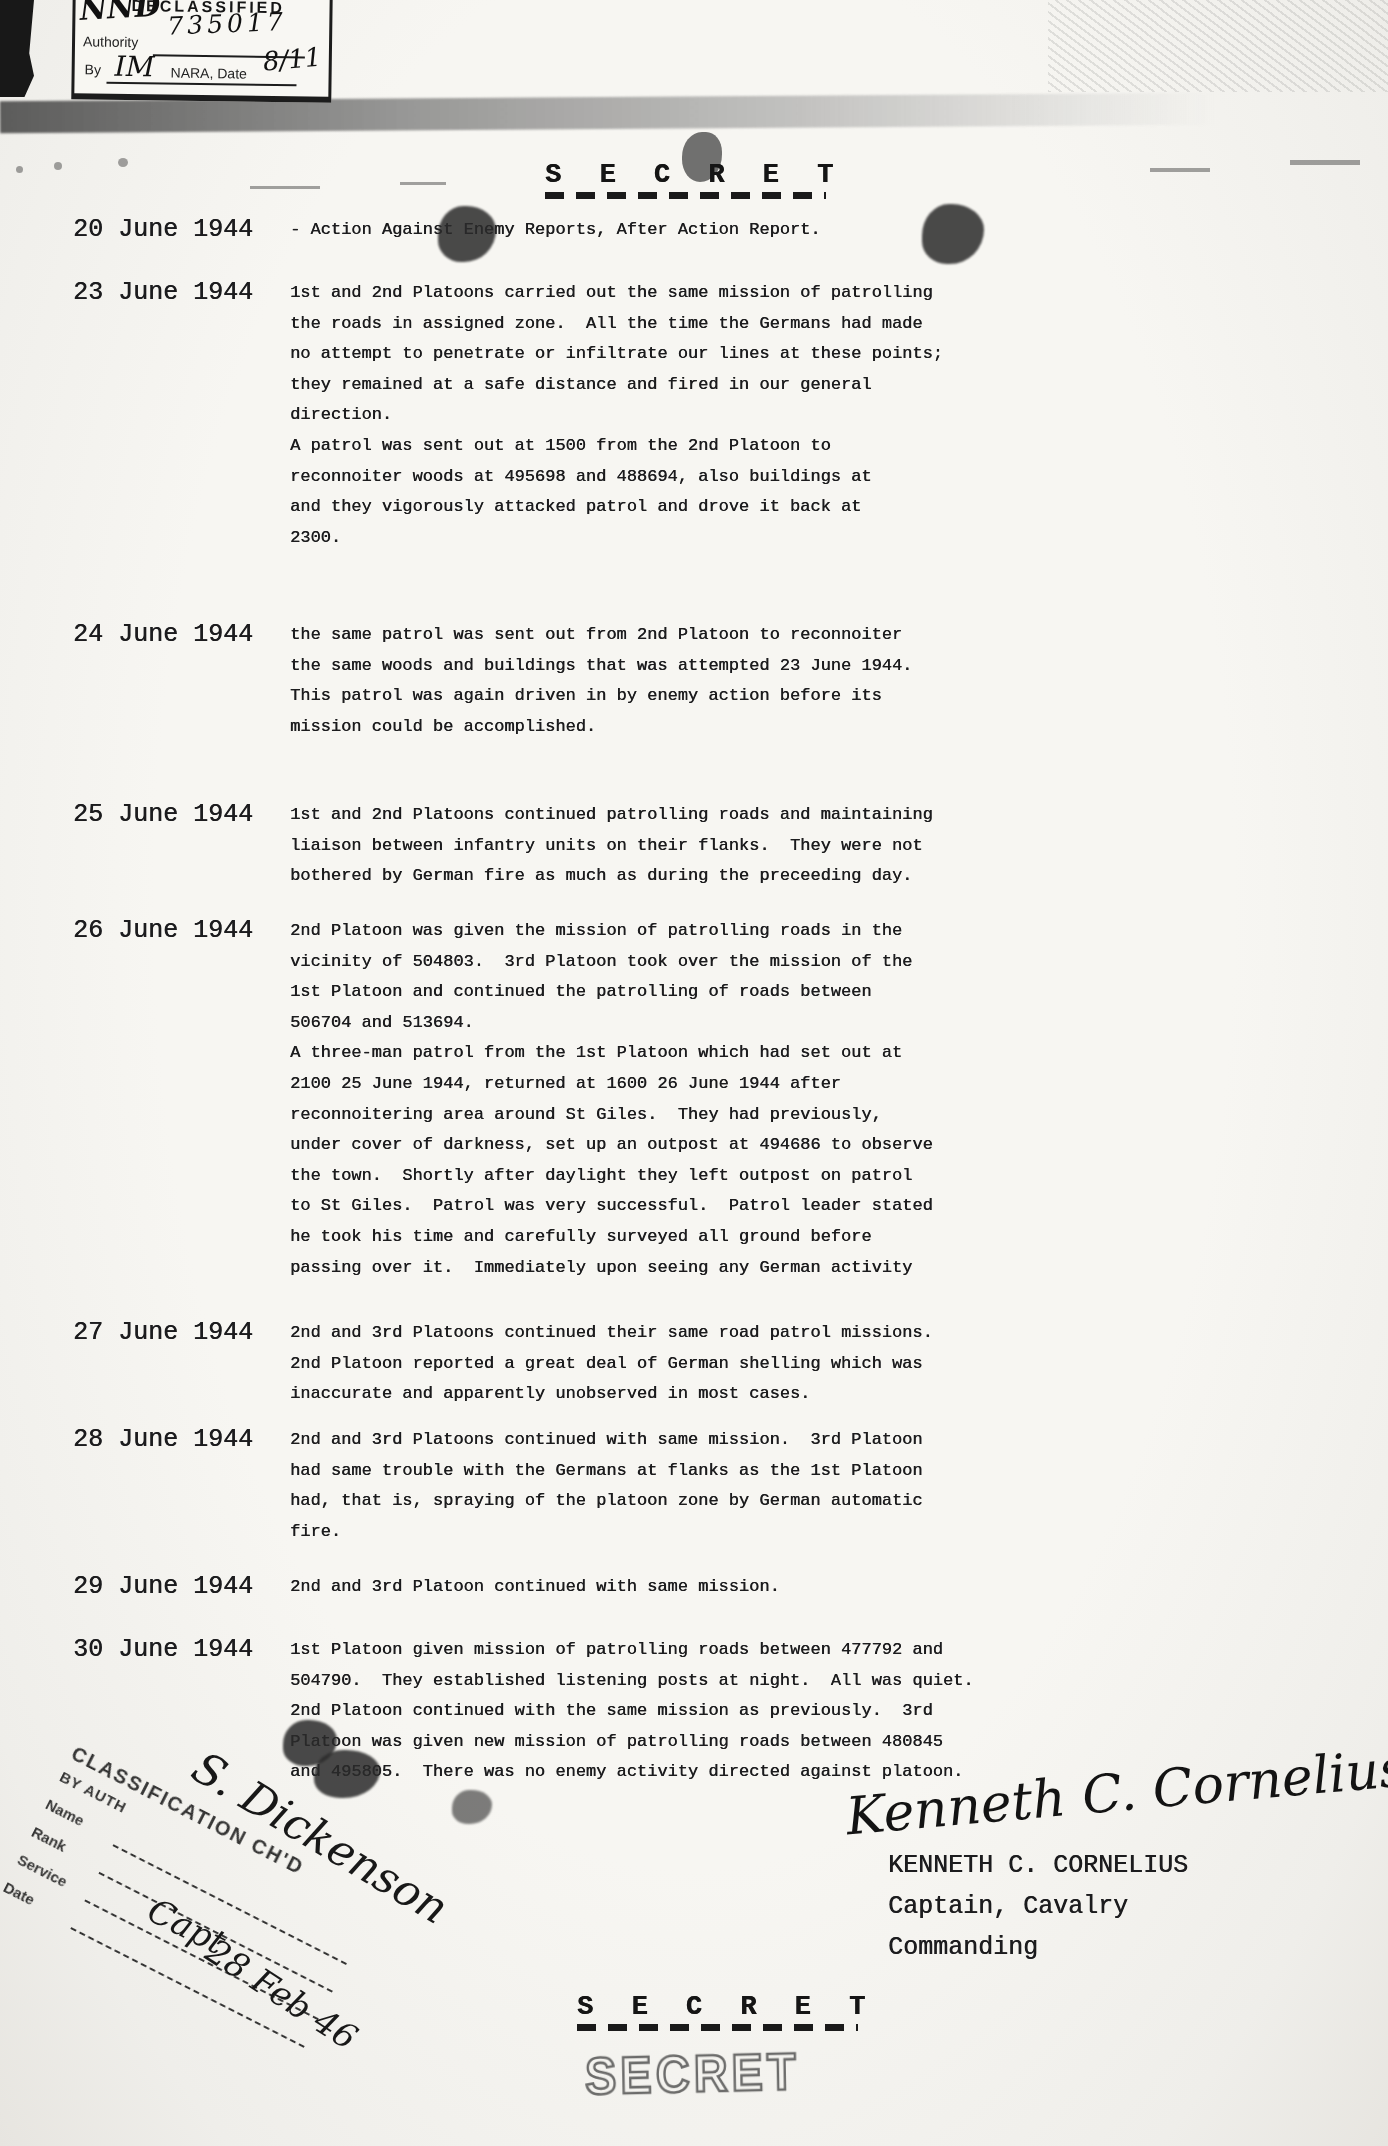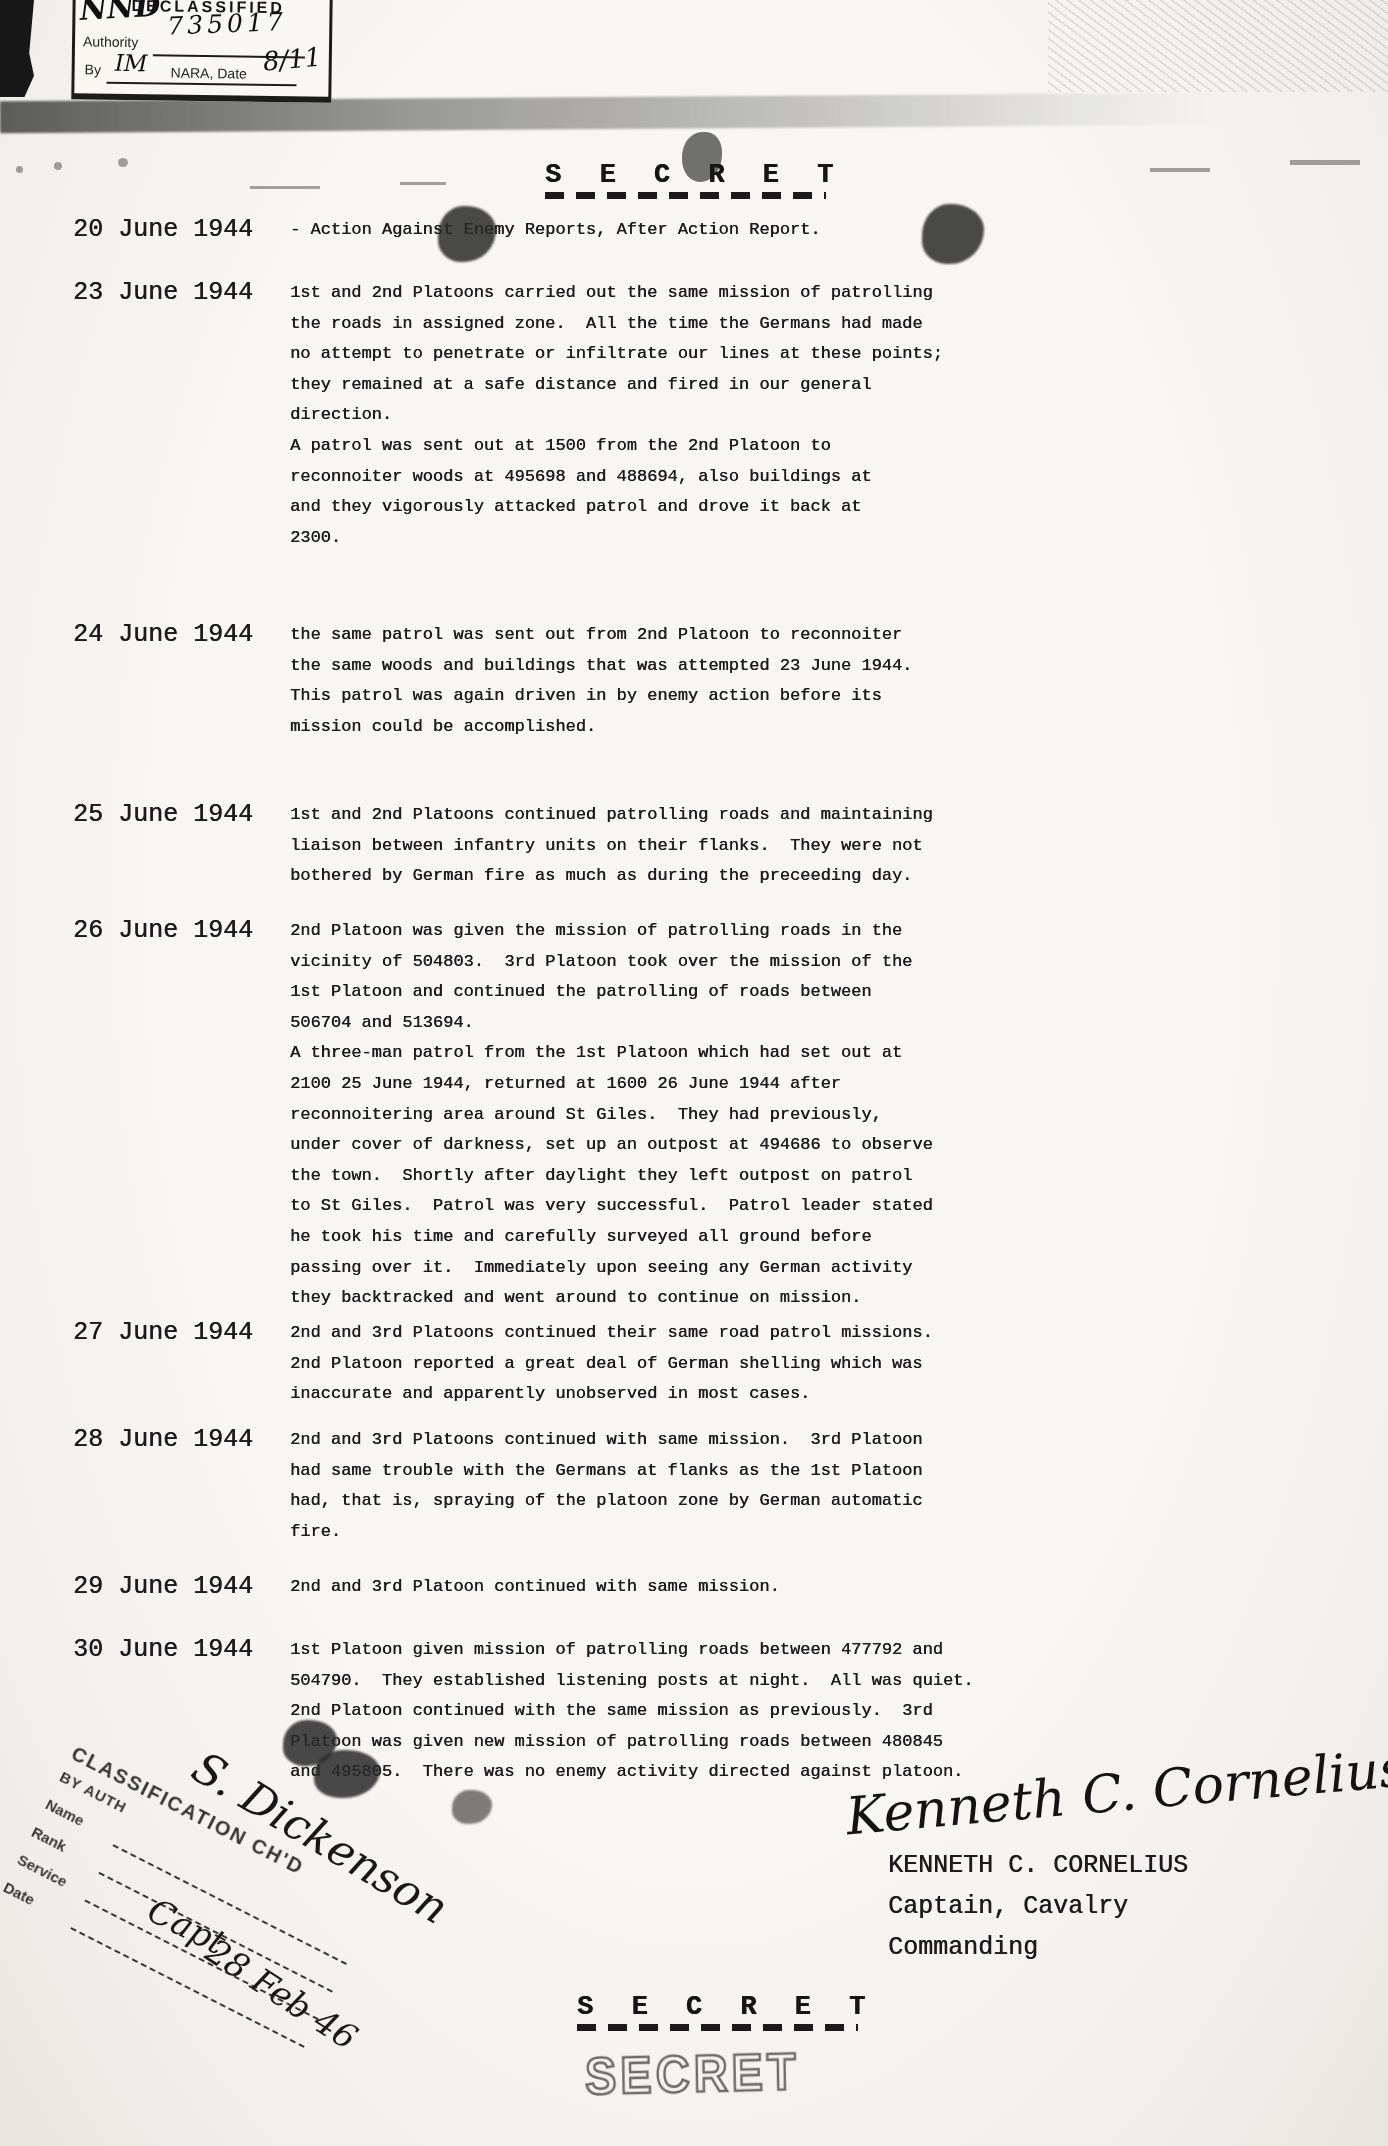--- a/index.html
+++ b/index.html
@@ -29,21 +29,21 @@
   .declass{position:absolute;left:72px;top:-8px;width:254px;height:100px;
     border:3px solid #1c1c1c;border-bottom-width:6px;background:rgba(248,247,243,.9);
     transform:rotate(.8deg);font-family:"Liberation Sans",sans-serif;}
   .declass .script{font-family:"DejaVu Serif",serif;font-style:italic;color:#111;}
   .d-nnd{position:absolute;left:4px;top:-4px;font-size:30px;font-weight:bold;transform:rotate(-4deg);}
   .d-title{position:absolute;left:56px;top:3px;font-size:16px;font-weight:bold;letter-spacing:3px;color:#151515;}
   .d-authval{position:absolute;left:92px;top:14px;font-size:25px;transform:rotate(-3deg);letter-spacing:4px;}
   .d-auth{position:absolute;left:8px;top:40px;font-size:14px;color:#222;}
   .d-line1{position:absolute;left:78px;top:60px;width:152px;border-bottom:2px solid #1c1c1c;}
   .d-by{position:absolute;left:10px;top:68px;font-size:14px;color:#222;}
-  .d-byval{position:absolute;left:40px;top:56px;font-size:23px;}
+  .d-byval{position:absolute;left:40px;top:56px;font-size:28px;}
   .d-nara{position:absolute;left:96px;top:70px;font-size:14px;color:#222;}
   .d-dateval{position:absolute;left:188px;top:48px;font-size:26px;transform:rotate(-6deg);}
   .d-line2{position:absolute;left:32px;top:88px;width:190px;border-bottom:2px solid #1c1c1c;}
 
   
   .secret{position:absolute;font-size:27px;font-weight:bold;letter-spacing:11px;color:#151515;
     padding-bottom:9px;text-shadow:.5px 0 #151515;
     background:repeating-linear-gradient(90deg,#1a1a1a 0 19px,transparent 19px 31px) left bottom/94% 7px no-repeat;}
   .secret-stencil{position:absolute;font-family:"Liberation Sans",sans-serif;font-size:47px;font-weight:bold;
     letter-spacing:4px;color:transparent;-webkit-text-stroke:2.4px rgba(45,45,45,.8);
@@ -149,21 +149,20 @@
           <div class="line">1st Platoon and continued the patrolling of roads between</div>
           <div class="line">506704 and 513694.</div>
           <div class="line">A three-man patrol from the 1st Platoon which had set out at</div>
           <div class="line">2100 25 June 1944, returned at 1600 26 June 1944 after</div>
           <div class="line">reconnoitering area around St Giles.  They had previously,</div>
           <div class="line">under cover of darkness, set up an outpost at 494686 to observe</div>
           <div class="line">the town.  Shortly after daylight they left outpost on patrol</div>
           <div class="line">to St Giles.  Patrol was very successful.  Patrol leader stated</div>
           <div class="line">he took his time and carefully surveyed all ground before</div>
           <div class="line">passing over it.  Immediately upon seeing any German activity</div>
-          <div class="line">they backtracked and went around to continue on mission.</div>
         </div>
       </div>
       <div class="entry" style="top: 1318px;">
         <div class="date">27 June 1944</div>
         <div class="body">
           <div class="line">2nd and 3rd Platoons continued their same road patrol missions.</div>
           <div class="line">2nd Platoon reported a great deal of German shelling which was</div>
           <div class="line">inaccurate and apparently unobserved in most cases.</div>
         </div>
       </div>

